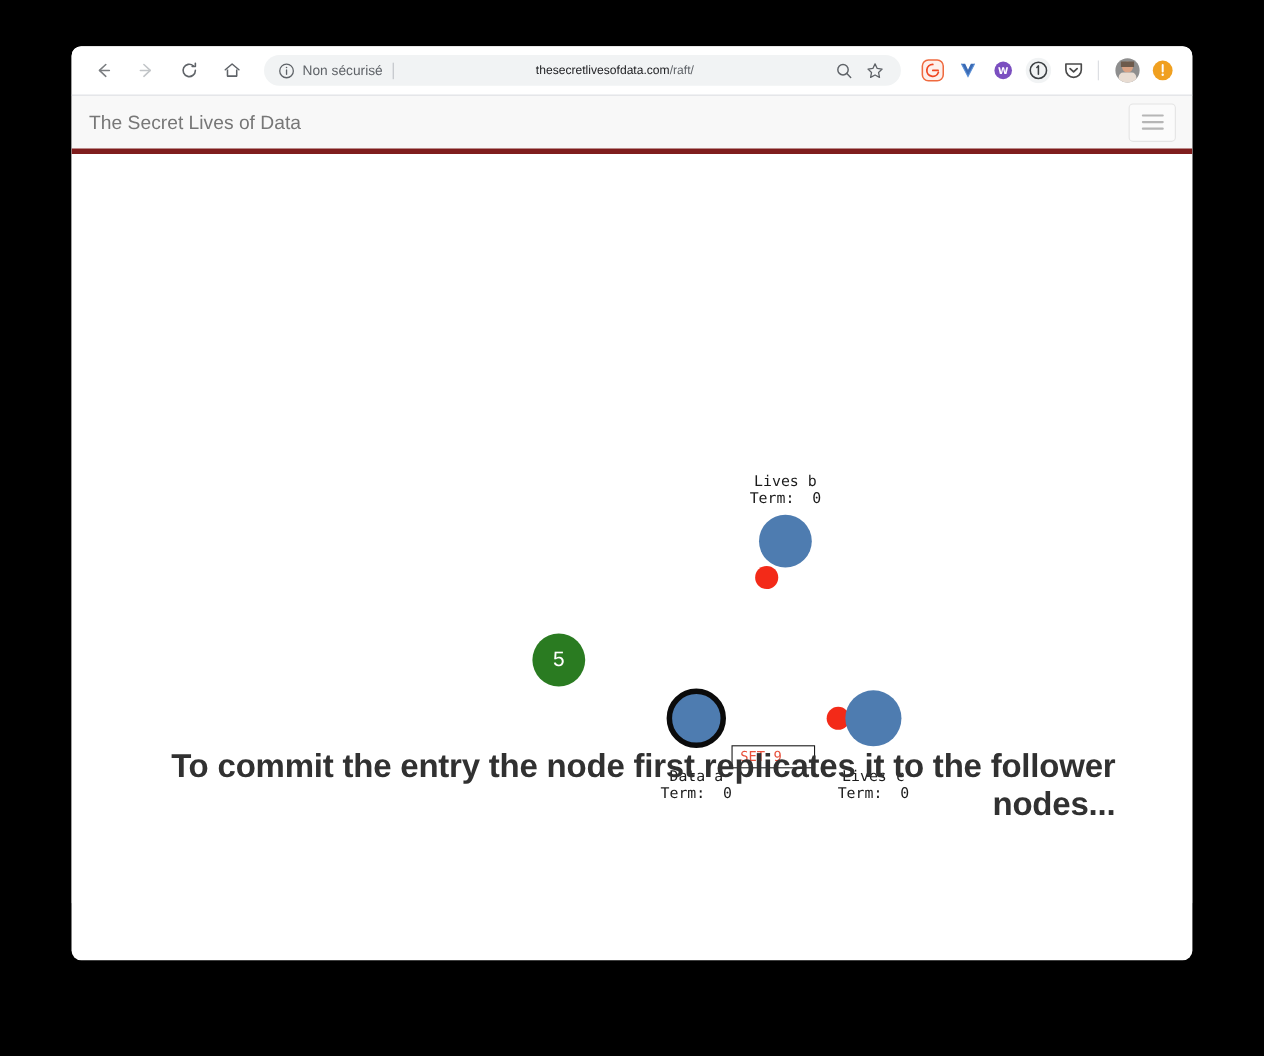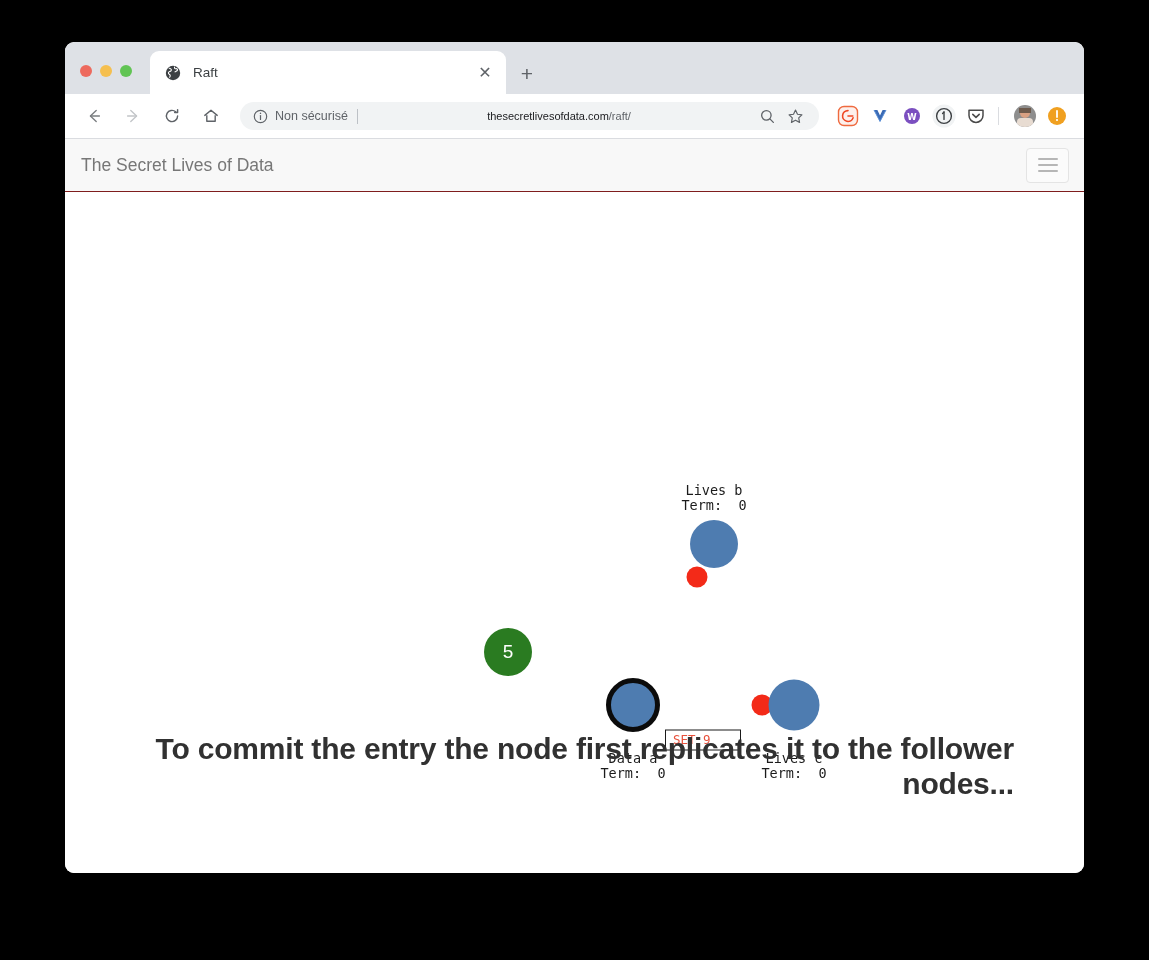--- a/index.html
+++ b/index.html
@@ -176,21 +176,21 @@
     width: 1px; height: 18px;
     background: #dadce0;
     margin: 0 7px 0 9px;
     flex: 0 0 1px;
   }
 
   
   #page-navbar {
     height: 53px;
     background: #f8f8f8;
-    border-bottom: 1px solid #7f1d1d;
+    border-bottom: 5px solid #7f1d1d;
     display: flex;
     align-items: center;
     justify-content: space-between;
     padding: 0 15px 0 16px;
     box-sizing: border-box;
   }
   #site-brand {
     font-size: 17.5px;
     color: #777777;
     font-weight: 400;
@@ -308,42 +308,20 @@
     letter-spacing: -0.2px;
     padding: 0 70px;
     box-sizing: border-box;
   }
 </style>
 </head>
 <body>
 
 <div id="browser-window">
 
-  <div id="tab-strip">
-    <div class="traffic-lights">
-      <div class="light red"></div>
-      <div class="light yellow"></div>
-      <div class="light green"></div>
-    </div>
-
-    <div id="tab-active">
-      <span class="tab-favicon">
-        <svg width="16" height="16" viewBox="0 0 16 16">
-          <circle cx="8" cy="8" r="7.2" fill="#3c4043"></circle>
-          <path d="M8 0.8 a7.2 7.2 0 0 1 0 14.4 a3.6 7.2 0 0 1 0 -14.4 z" fill="#ffffff" opacity="0.0"></path>
-          <path d="M4.2 3.2 c2 0.4 2.6 1.6 1.8 2.6 c-0.8 1 -2.4 0.6 -2.6 2 c-0.2 1.4 1.6 1.4 1.8 2.6 c0.2 1.2 -0.6 1.8 -0.6 1.8" stroke="#ffffff" stroke-width="1.1" fill="none" stroke-linecap="round"></path>
-          <path d="M9.6 2.1 c-0.4 1 0.4 1.8 1.4 1.6 c1 -0.2 1.8 0.6 1.4 1.6 c-0.4 1 -1.8 0.8 -2.4 1.6" stroke="#ffffff" stroke-width="1.1" fill="none" stroke-linecap="round"></path>
-        </svg>
-      </span>
-      <span class="tab-title">Raft</span>
-      <span class="tab-close">✕</span>
-    </div>
-
-    <div id="new-tab-button">+</div>
-  </div>
 
   <div id="toolbar">
     <div class="nav-btn">
       <svg width="18" height="18" viewBox="0 0 18 18">
         <path d="M11.2 3.6 L5.4 9 L11.2 14.4" stroke="#7a7d80" stroke-width="1.4" fill="none" stroke-linecap="round" stroke-linejoin="round"></path>
         <path d="M5.6 9 L14.4 9" stroke="#7a7d80" stroke-width="1.4" stroke-linecap="round"></path>
       </svg>
     </div>
     <div class="nav-btn">
       <svg width="18" height="18" viewBox="0 0 18 18">

